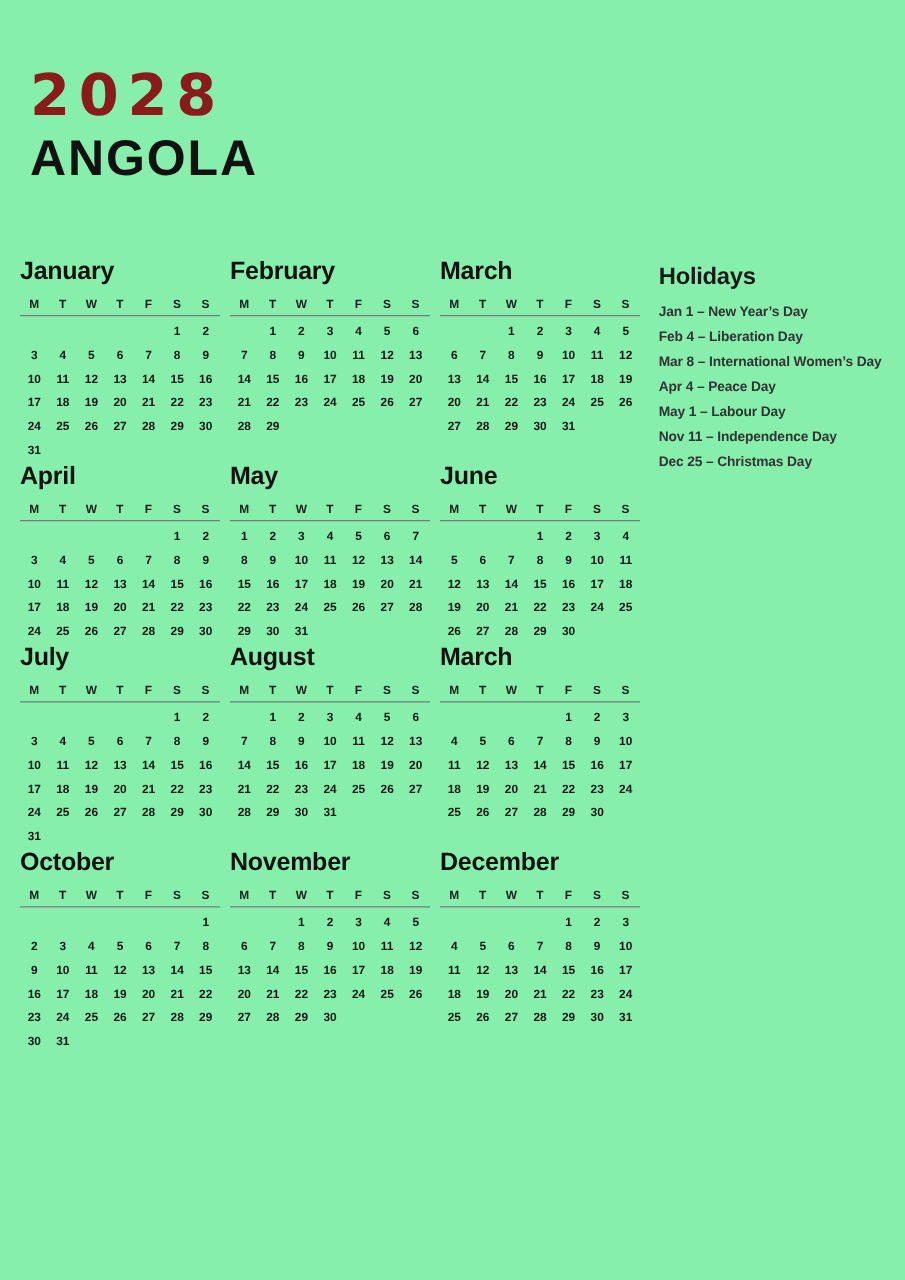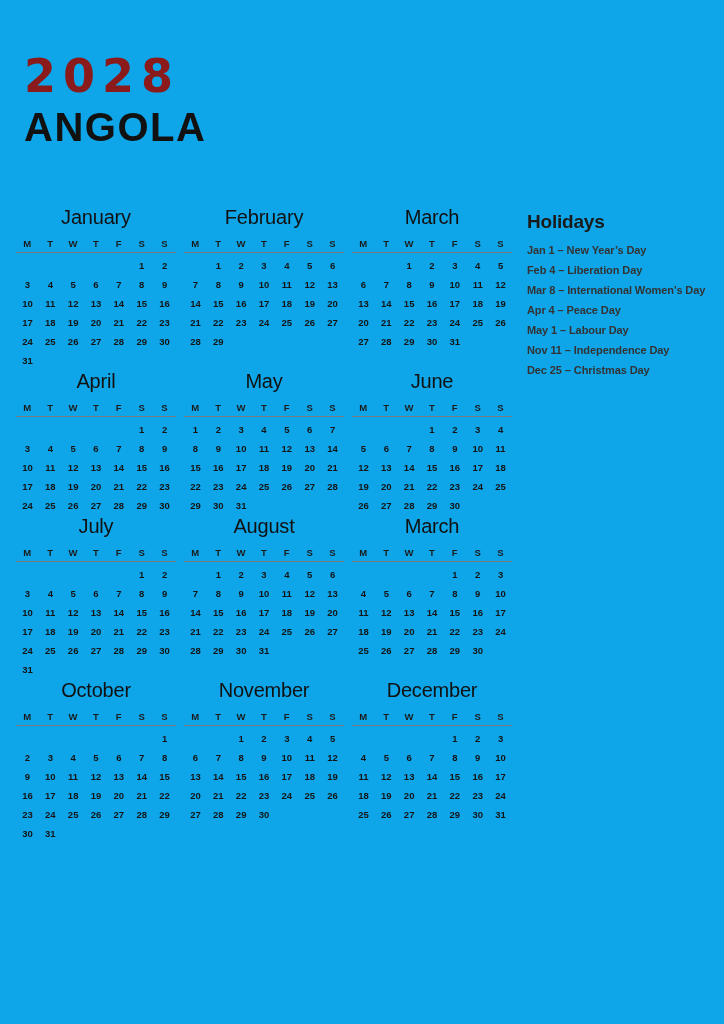--- a/index.html
+++ b/index.html
@@ -9,21 +9,21 @@
     height: 1024px;
     background: #ffffff;
     font-family: "Liberation Sans", sans-serif;
     overflow: hidden;
   }
 
   #page {
     position: relative;
     width: 724px;
     height: 1024px;
-    background: #0ea5e9;
+    background: #86efac;
   }
 
   
   .title-block {
     position: absolute;
     left: 24px;
     top: 52px;
   }
 
   .title-year {
@@ -57,23 +57,23 @@
     display: flex;
     width: 506px;
   }
 
   .month {
     width: 168px;
     padding: 0 4px;
   }
 
   .month-name {
-    text-align: center;
+    text-align: left;
     font-size: 20px;
-    font-weight: 400;
+    font-weight: 700;
     color: #111111;
     letter-spacing: -0.2px;
     margin-bottom: 9px;
     white-space: nowrap;
     font-family: "Liberation Sans", sans-serif;
   }
 
   .dow-row {
     display: grid;
     grid-template-columns: repeat(7, 1fr);

